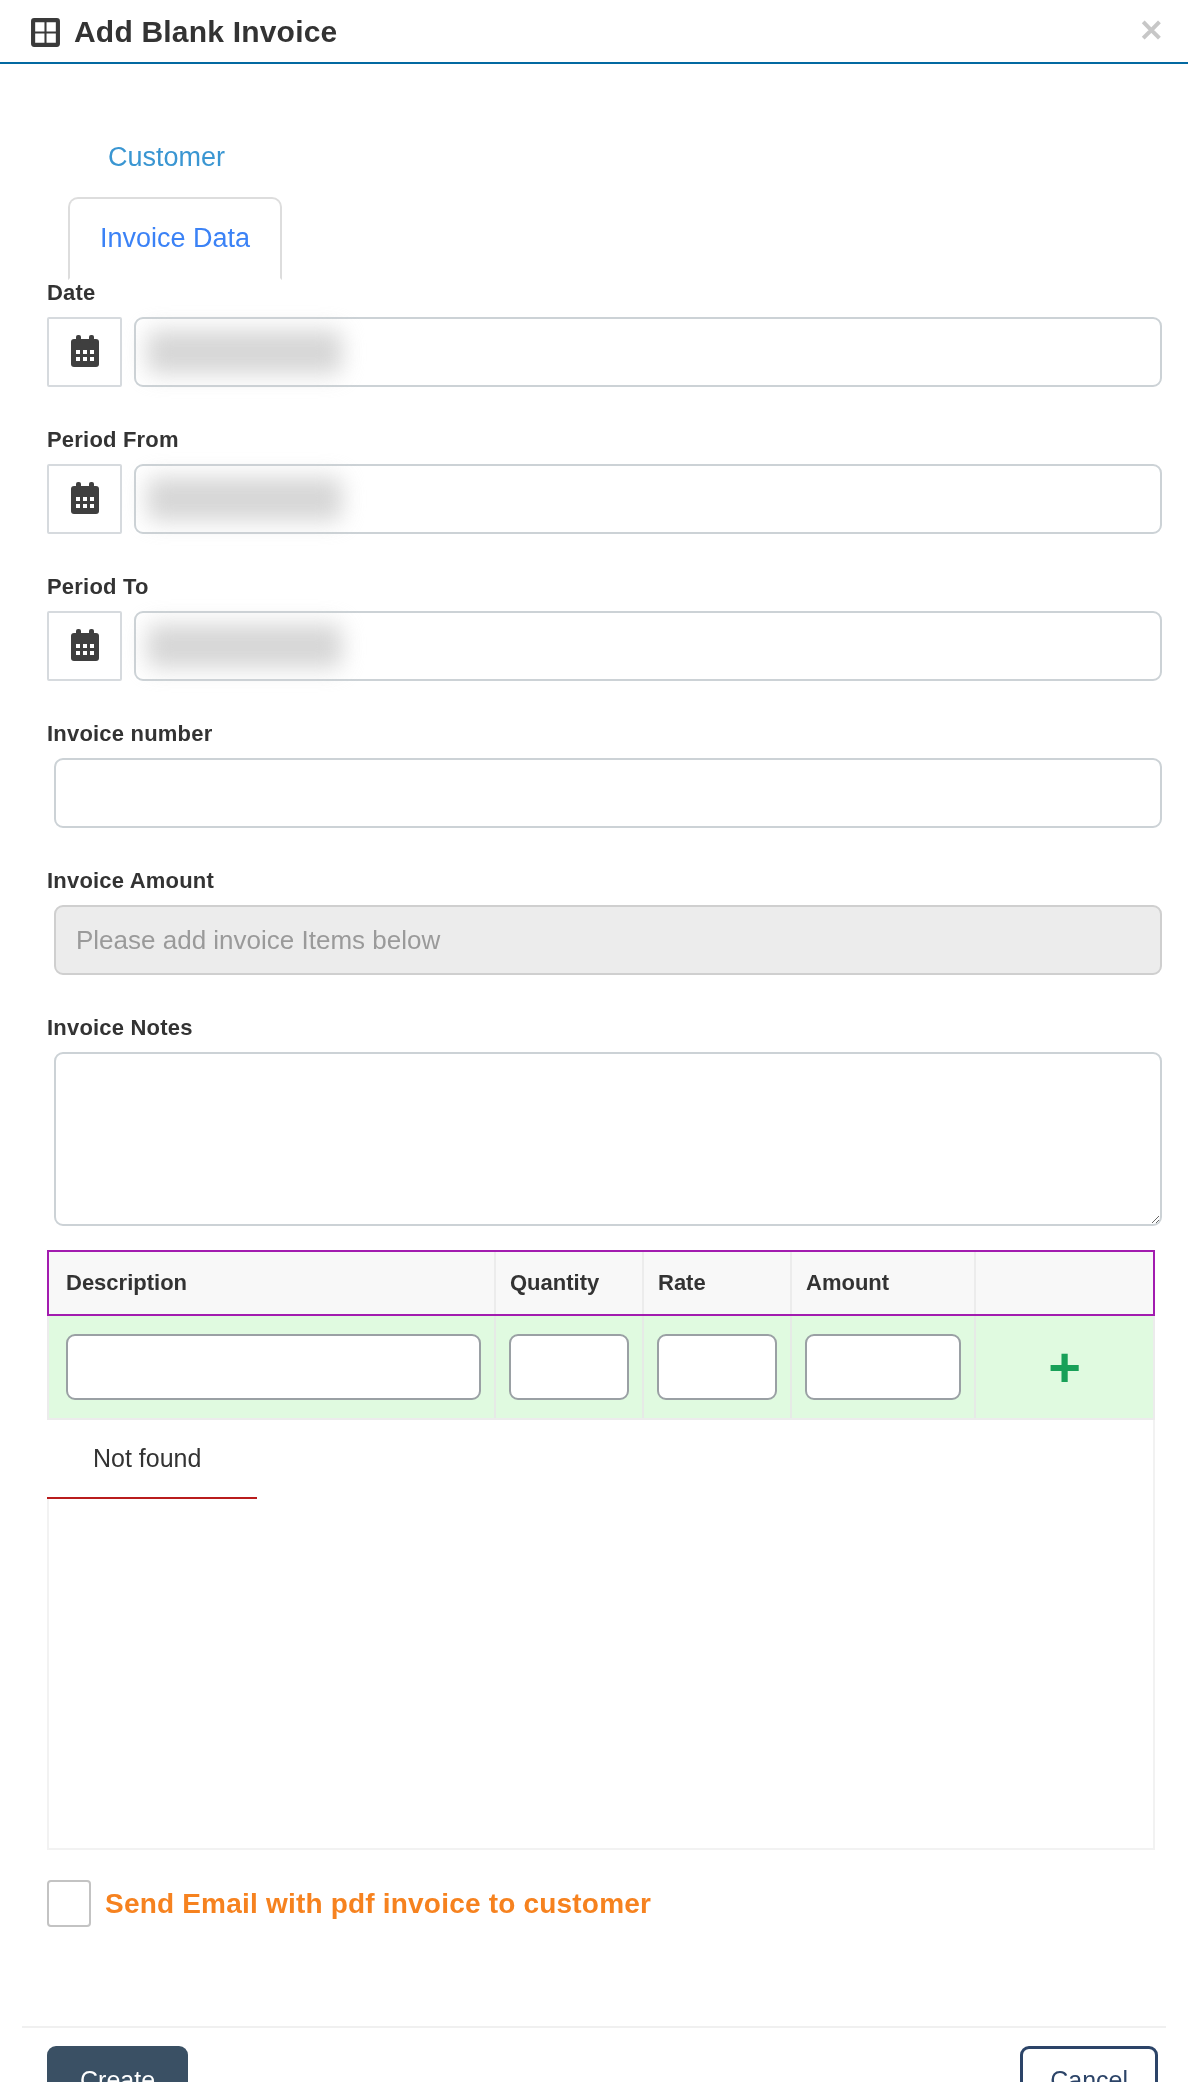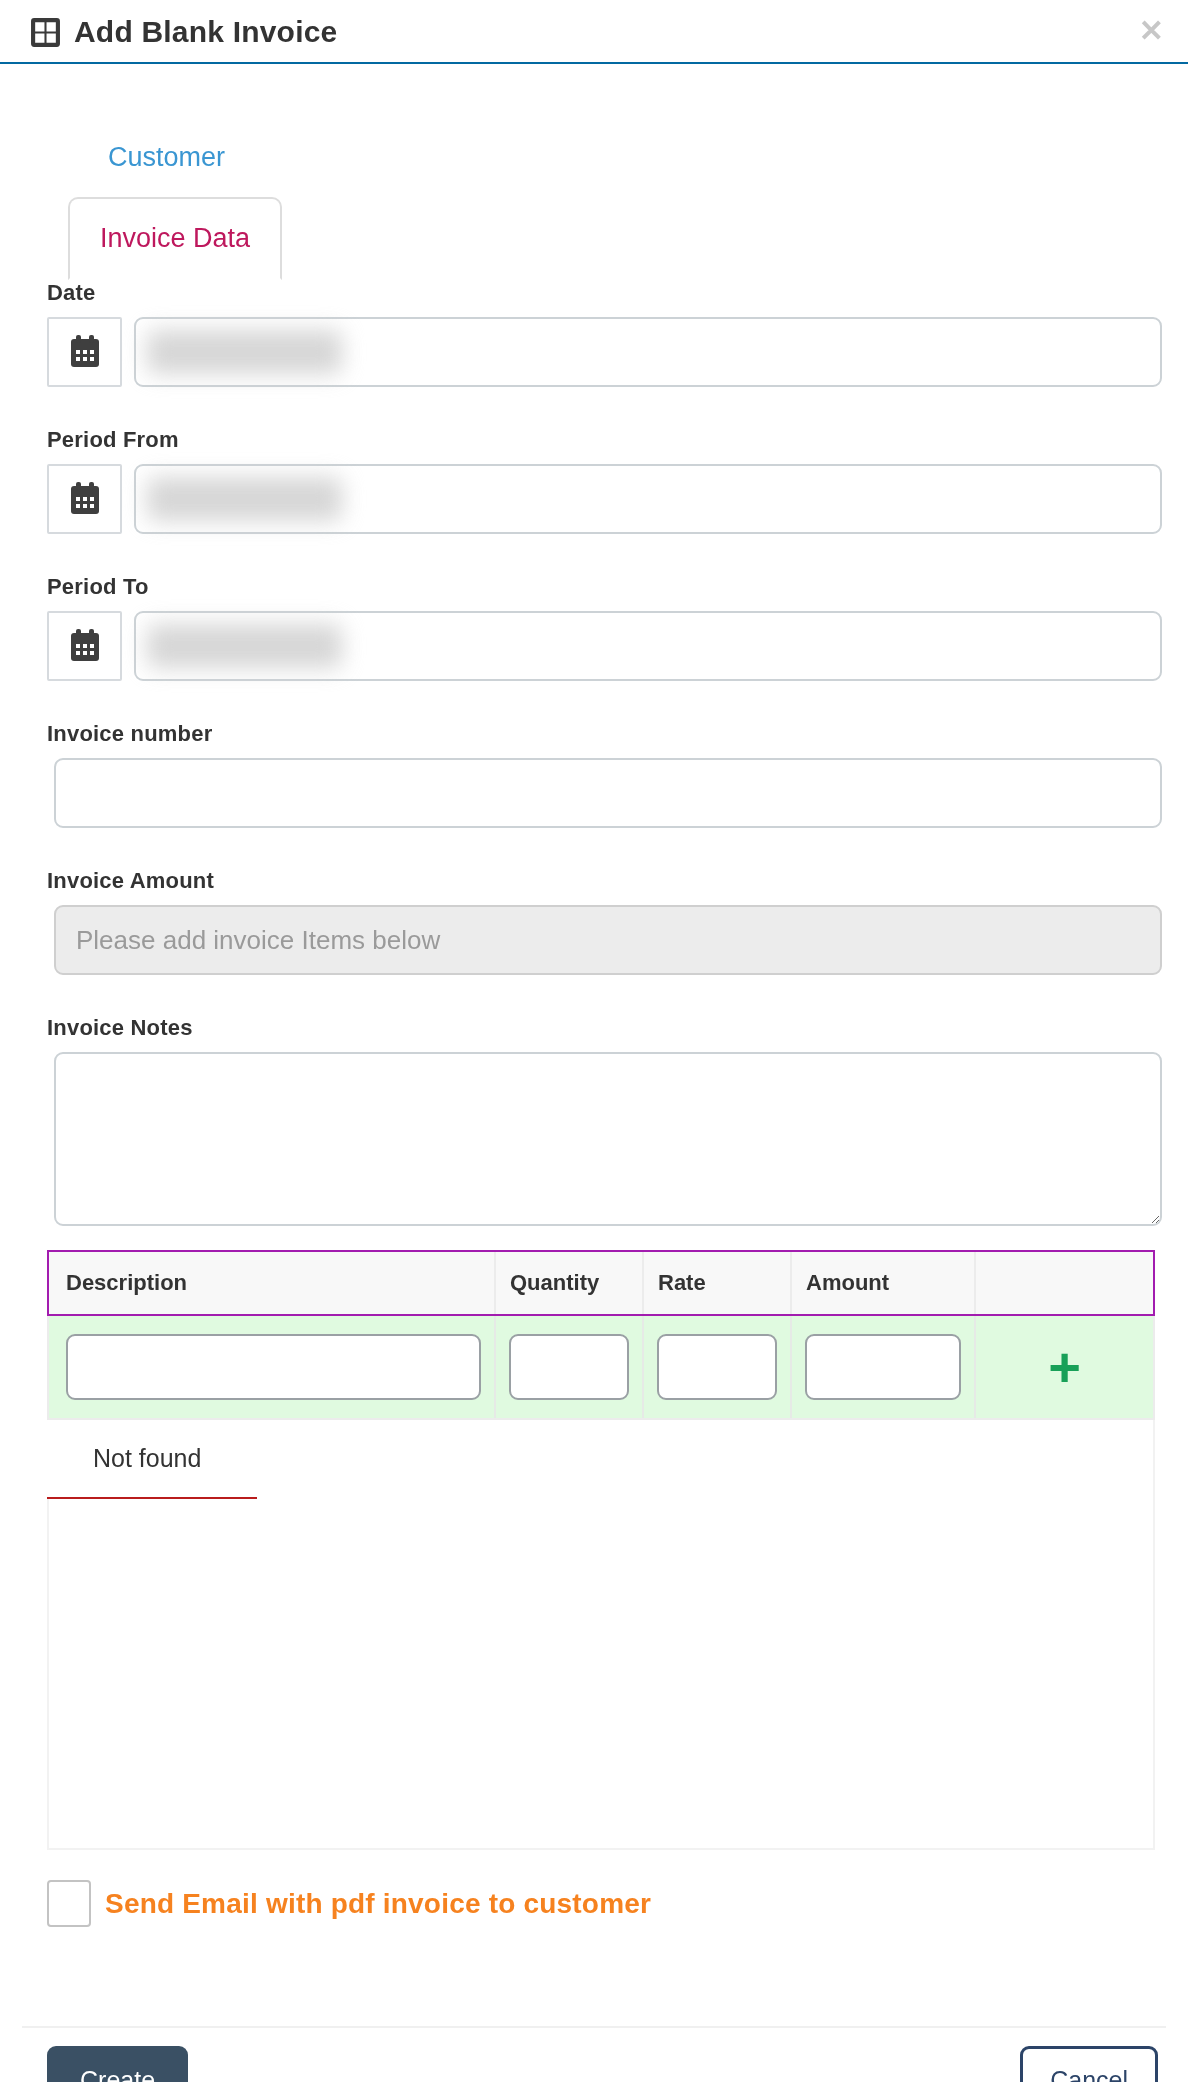--- a/index.html
+++ b/index.html
@@ -40,21 +40,21 @@
   
   .tabs-wrap{padding-left:21px;margin-top:28px;}
   .tabs{display:inline-flex;align-items:stretch;border-bottom:2px solid var(--border-light);flex-direction:column;}
   .tab{
     font-size:27px;line-height:1;display:flex;align-items:center;
     padding:26px 40px;cursor:pointer;white-space:nowrap;
   }
   .tab-customer{color:var(--tab-link);}
   .tab-active{
     padding:26px 30px;
-    background:#fff;color:#be185d;
+    background:#fff;color:#3b82f6;
     border:2px solid var(--border-light);
     border-bottom:2px solid #fff;
     margin-bottom:-2px;
     border-radius:10px 10px 0 0;
   }
 
   
   .modal-body{flex:1 1 auto;padding:26px 33px 0 47px;}
   .form-group{margin-bottom:40px;}
   .form-group.notes{margin-bottom:24px;}

